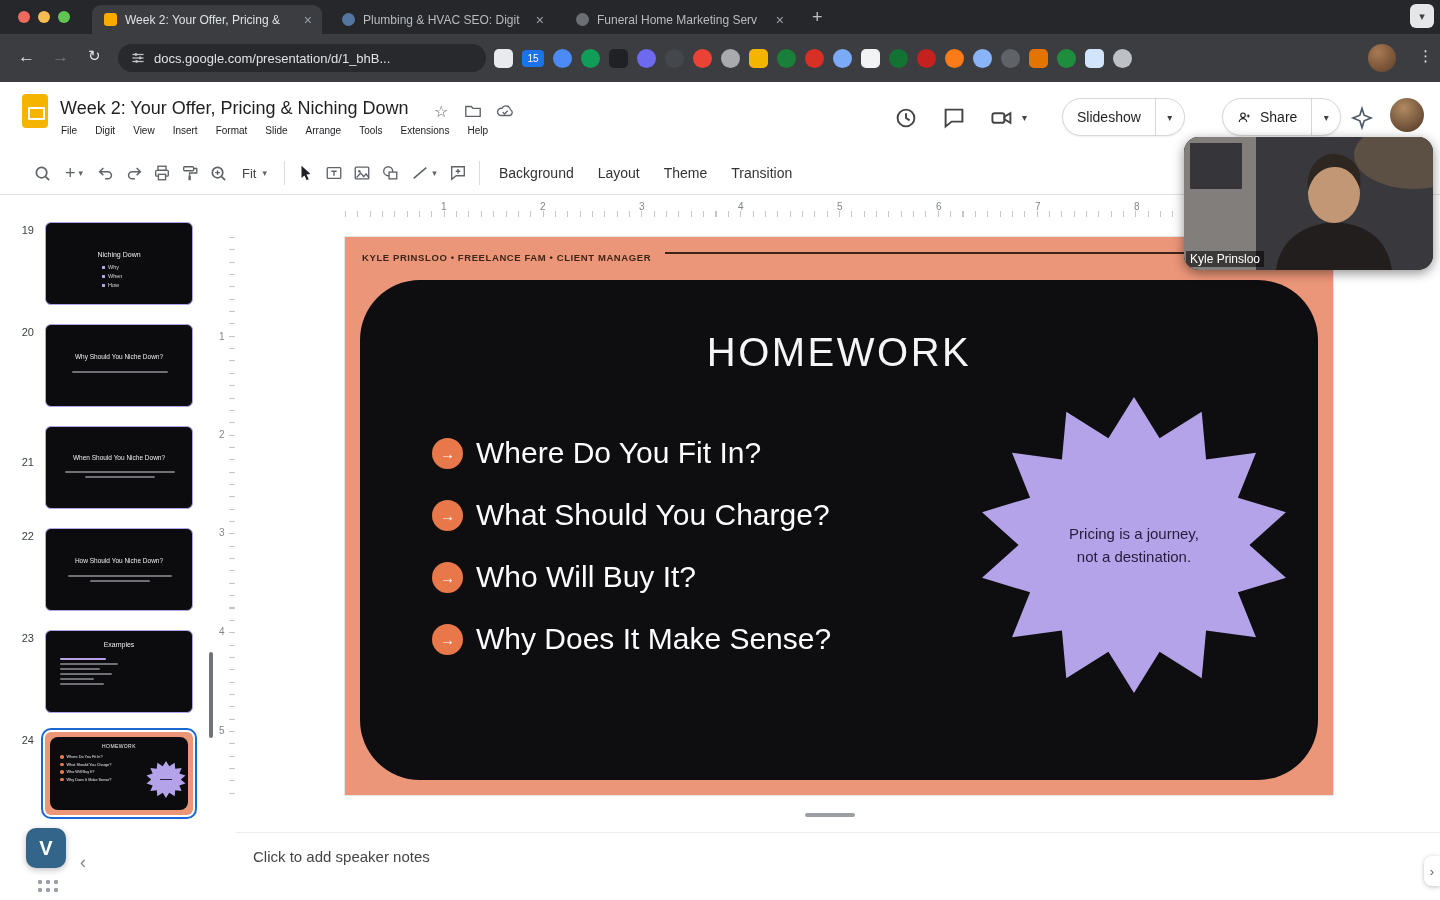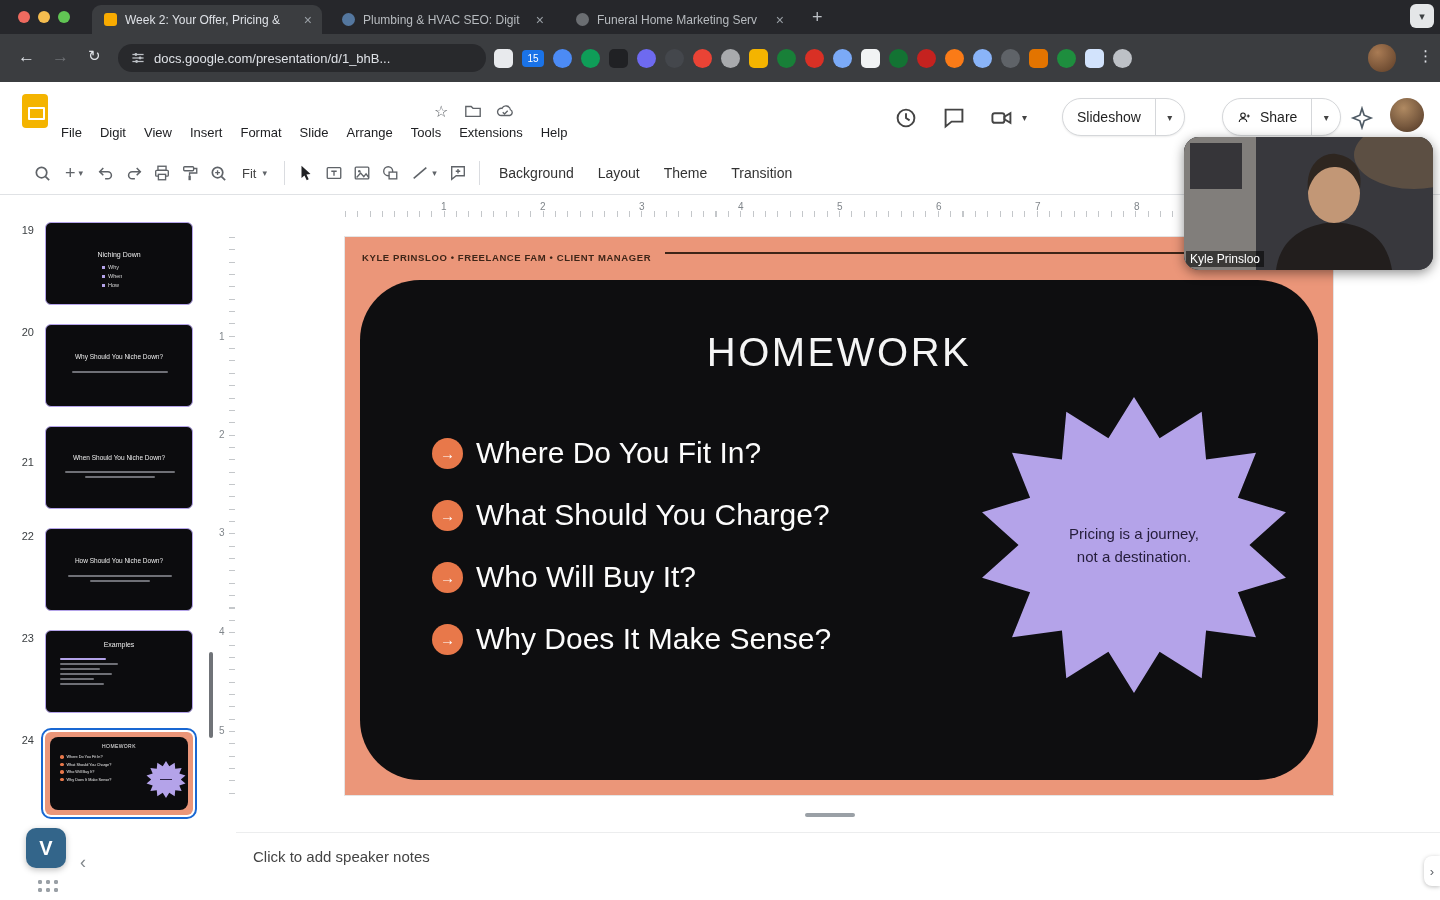--- a/index.html
+++ b/index.html
@@ -33,21 +33,21 @@
   .profile-avatar{position:absolute;left:1368px;top:10px;width:28px;height:28px;border-radius:50%;background:radial-gradient(circle at 35% 30%,#A97B54,#5C3D27);}
   .kebab{position:absolute;left:1418px;top:13px;color:#DEE1E6;font-size:15px;}
 
   
   .apphead{position:absolute;left:0;top:82px;width:1440px;height:70px;background:#fff;}
   .slides-logo{position:absolute;left:22px;top:12px;width:26px;height:34px;background:#F4B400;border-radius:4px;}
   .slides-logo::after{content:"";position:absolute;left:6px;top:13px;width:13px;height:9px;border:2px solid #fff;border-radius:1px;}
   .doc-title{position:absolute;left:60px;top:16px;font-size:18px;color:#1F1F1F;white-space:nowrap;}
   .title-ic{position:absolute;top:20px;color:#5F6368;}
   .menus{position:absolute;left:52px;top:40px;display:flex;}
-  .menu-item{padding:3px 9px;font-size:13px;color:#202124;border-radius:4px;}
+  .menu-item{padding:3px 9px;font-size:10px;color:#202124;border-radius:4px;}
   .hd-ic{position:absolute;top:24px;width:24px;height:24px;color:#444;}
   .pillbtn{position:absolute;top:16px;height:38px;background:#fff;border:1px solid #D5D7DA;border-radius:19px;display:flex;align-items:center;box-shadow:0 1px 2px rgba(0,0,0,.08);box-sizing:border-box;}
   .pill-main{padding:0 14px;font-size:14px;color:#1F1F1F;display:flex;align-items:center;gap:8px;height:100%;}
   .pill-div{width:1px;height:100%;background:#D5D7DA;}
   .pill-chev{width:28px;text-align:center;font-size:10px;color:#444;}
   .avatar-g{position:absolute;left:1390px;top:16px;width:34px;height:34px;border-radius:50%;background:radial-gradient(circle at 40% 30%,#B08A62,#4E3524);}
 
   
   .gtoolbar{position:absolute;left:0;top:152px;width:1440px;height:43px;border-bottom:1px solid #E0E2E5;display:flex;align-items:center;padding-left:28px;box-sizing:border-box;background:#fff;}
   .tbtn{min-width:28px;height:28px;border-radius:4px;display:flex;align-items:center;justify-content:center;color:#5F6368;gap:3px;}
@@ -182,20 +182,21 @@
       <span class="ext" style="background:#1E8E3E"></span>
       <span class="ext sq" style="background:#D2E3FC"></span>
       <span class="ext" style="background:#BDC1C6"></span>
     </div>
     <span class="profile-avatar"></span>
     <span class="kebab">⋮</span>
   </div>
 
   <div class="apphead">
     <div class="slides-logo"></div>
+    <div class="doc-title">Week 2: Your Offer, Pricing &amp; Niching Down</div>
     <span class="title-ic" style="left:434px;font-size:16px;">☆</span>
     <svg class="title-ic" style="left:464px;" width="18" height="18" viewBox="0 0 20 20">
         <path d="M2 5 h6 l2 2 h8 v9 H2 z" fill="none" stroke="#5F6368" stroke-width="1.5"></path>
       </svg>
     <svg class="title-ic" style="left:496px;" width="18" height="18" viewBox="0 0 20 20">
         <path d="M6 15 a4 4 0 1 1 .6-7.9 A5 5 0 0 1 16 8.6 a3.4 3.4 0 0 1 -.6 6.4 z" fill="none" stroke="#5F6368" stroke-width="1.5"></path>
         <path d="M7.5 11.3 l2 2 3.5-3.5" fill="none" stroke="#5F6368" stroke-width="1.5"></path>
       </svg>
 
     <div class="menus">

